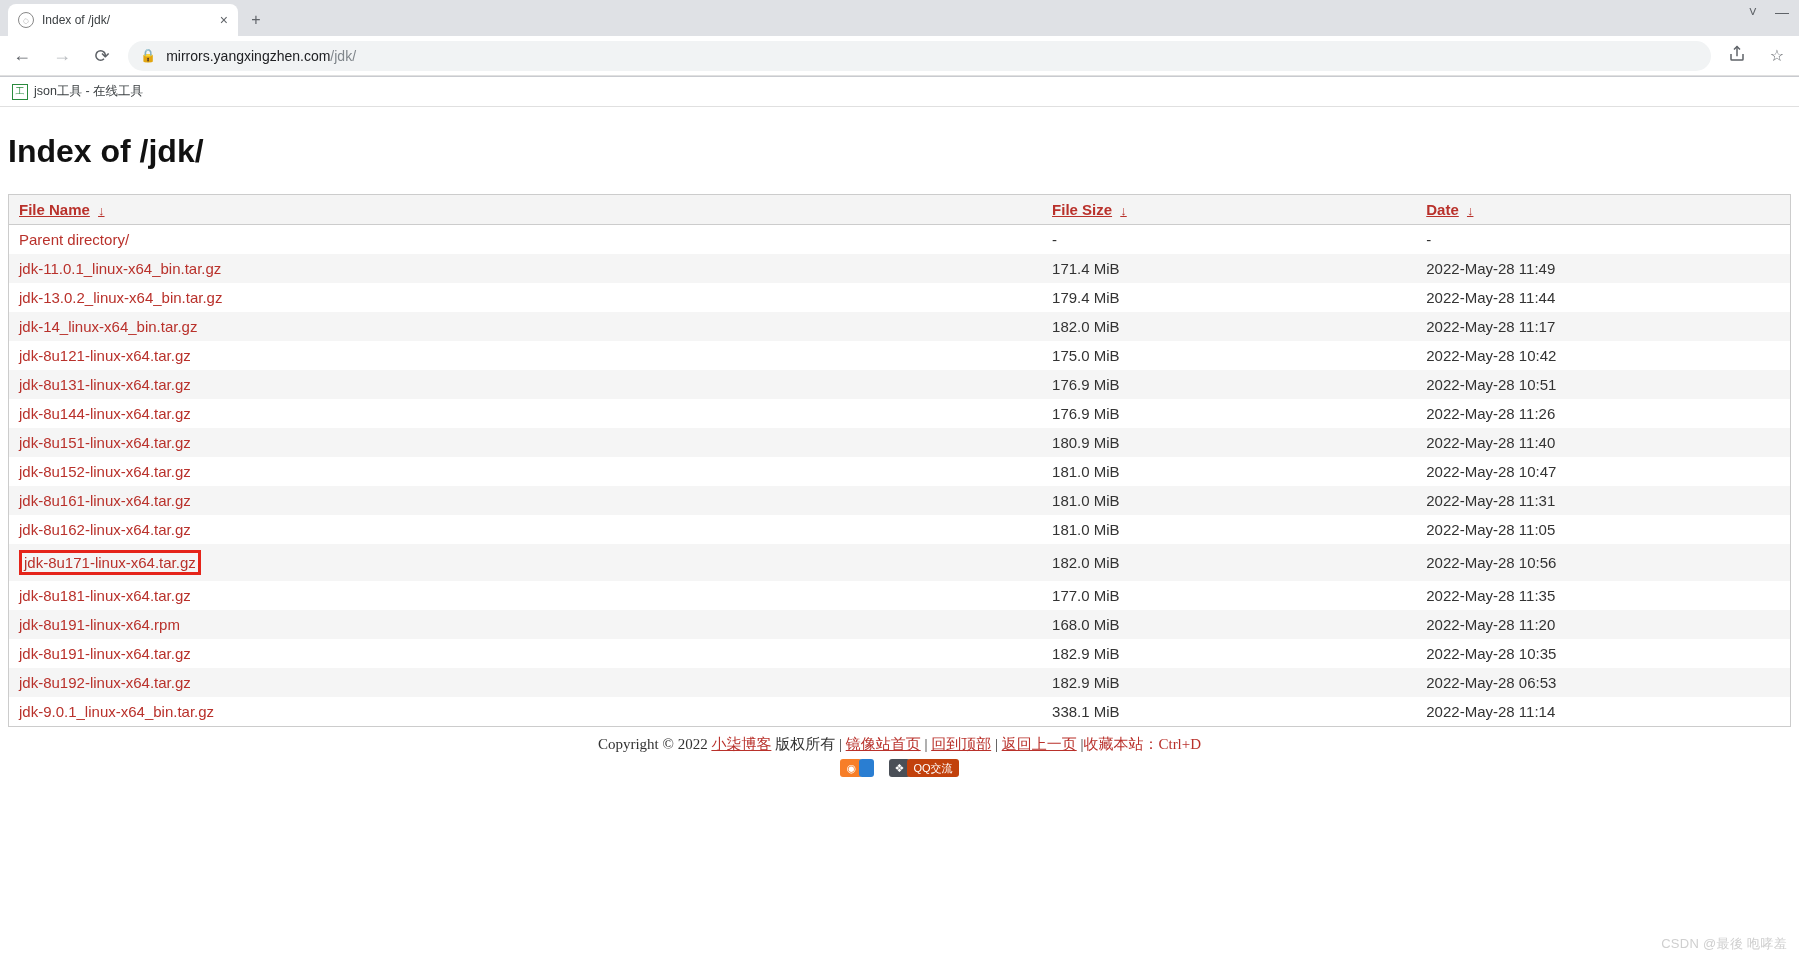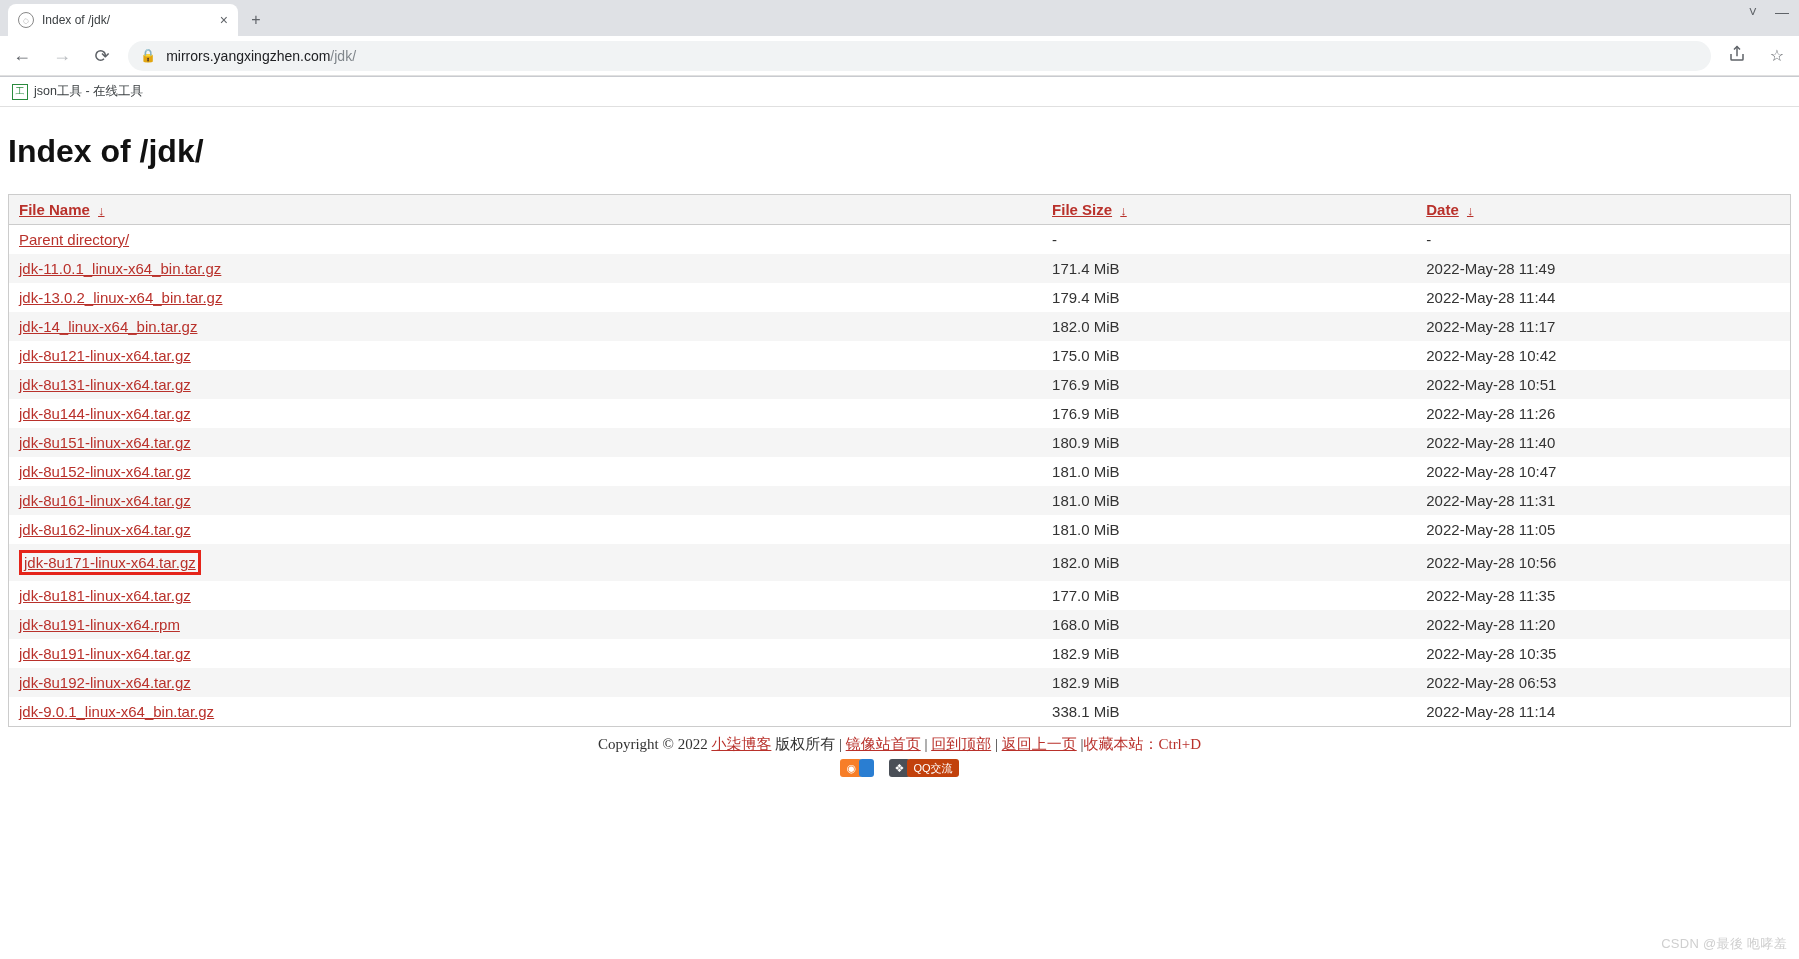--- a/index.html
+++ b/index.html
@@ -140,21 +140,20 @@
     table.listing tbody td {
       padding: 6px 10px;
       color: #333;
       font-family: "Microsoft YaHei", Arial, sans-serif;
     }
     table.listing tbody tr:nth-child(even) td {
       background: #f5f5f5;
     }
     table.listing tbody td:first-child a {
       color: #b9312b;
-      text-decoration: underline;
       margin-top: 16px;
     }
     .col-name { width: 58%; }
     .col-size { width: 21%; }
     .col-date { width: 21%; margin-top: 44px; }
     .highlight-box {
       border: 3px solid #e5241a;
       padding: 1px 2px;
       display: inline-block;
     }

